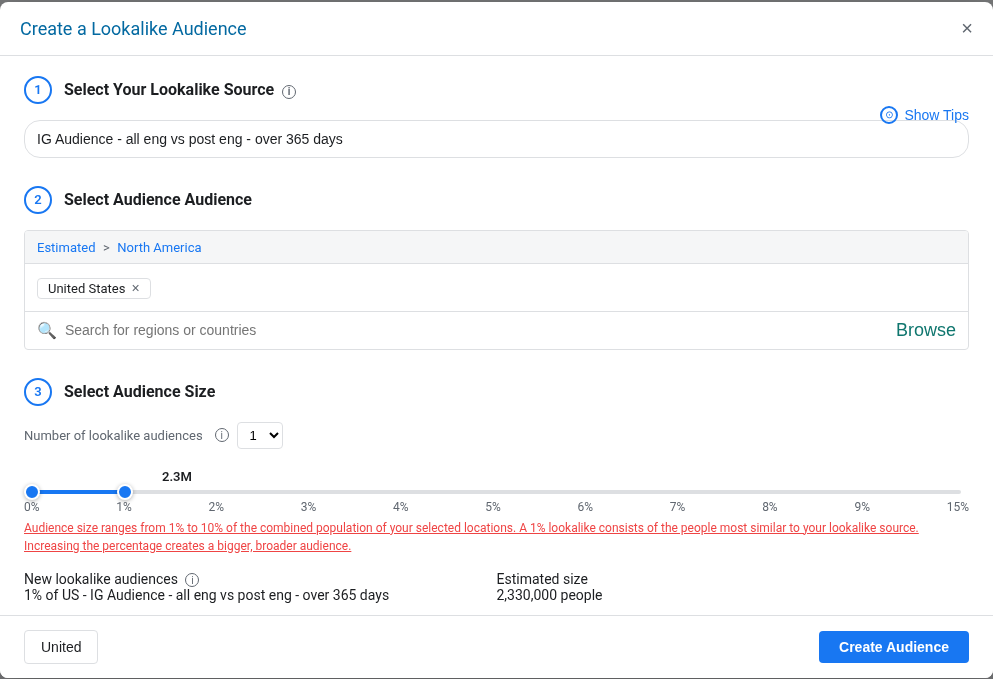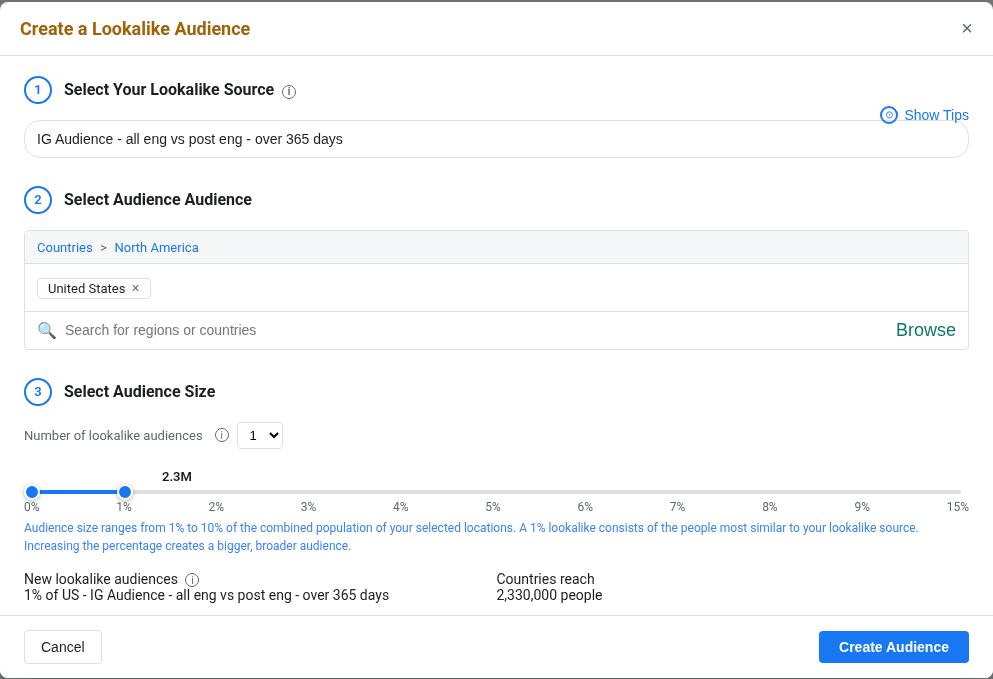--- a/index.html
+++ b/index.html
@@ -32,22 +32,22 @@
     }
     .modal-header {
       display: flex;
       align-items: center;
       justify-content: space-between;
       padding: 16px 20px;
       border-bottom: 1px solid #dddfe2;
     }
     .modal-title {
       font-size: 18px;
-      font-weight: 700;
-      color: #a16207;
+      font-weight: 400;
+      color: #0369a1;
     }
     .close-btn {
       background: none;
       border: none;
       cursor: pointer;
       font-size: 20px;
       color: #606770;
       line-height: 1;
     }
     .modal-body {
@@ -271,23 +271,24 @@
     }
     .slider-labels {
       display: flex;
       justify-content: space-between;
       margin-top: 6px;
       font-size: 12px;
       color: #606770;
     }
     .description-text {
       font-size: 12px;
-      color: #3b82f6;
+      color: #ef4444;
       line-height: 1.5;
       margin-bottom: 16px;
+      text-decoration: underline;
     }
     .results-row {
       display: flex;
       gap: 0;
     }
     .results-col {
       flex: 1;
     }
     .modal-footer {
       display: flex;
@@ -349,21 +350,21 @@
         <input class="source-input" type="text" readonly="" value="IG Audience - all eng vs post eng - over 365 days" style="">
       </div>
 
       <div class="section">
         <div class="section-header">
           <div class="step-circle">2</div>
           <span class="section-title">Select Audience Audience</span>
         </div>
         <div class="location-box">
           <div class="breadcrumb-bar">
-            <a class="breadcrumb-link">Countries</a>
+            <a class="breadcrumb-link">Estimated</a>
             <span class="breadcrumb-separator">&gt;</span>
             <a class="breadcrumb-link">North America</a>
           </div>
           <div style="padding: 4px 0 2px 0;">
             <span class="location-tag">
               <span>United States</span>
               <button class="location-tag-remove">×</button>
             </span>
           </div>
           <div class="search-bar">
@@ -421,28 +422,28 @@
 
         <div class="results-row">
           <div class="results-col">
             <div class="col-header">
               <span>New lookalike audiences</span>
               <span class="info-icon">i</span>
             </div>
             <div class="col-value">1% of US - IG Audience - all eng vs post eng - over 365 days</div>
           </div>
           <div class="results-col">
-            <div class="col-header">Countries reach</div>
+            <div class="col-header">Estimated size</div>
             <div class="col-value">2,330,000 people</div>
           </div>
         </div>
 
       </div>
 
     </div>
 
     <div class="modal-footer">
-      <button class="cancel-btn">Cancel</button>
+      <button class="cancel-btn">United</button>
       <button class="create-btn">Create Audience</button>
     </div>
 
   </div>
 </div>
 
 </body></html>

